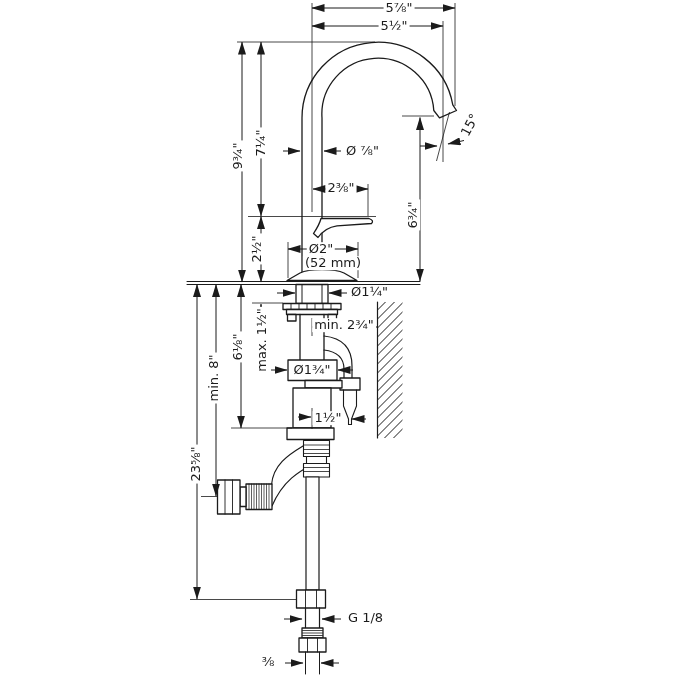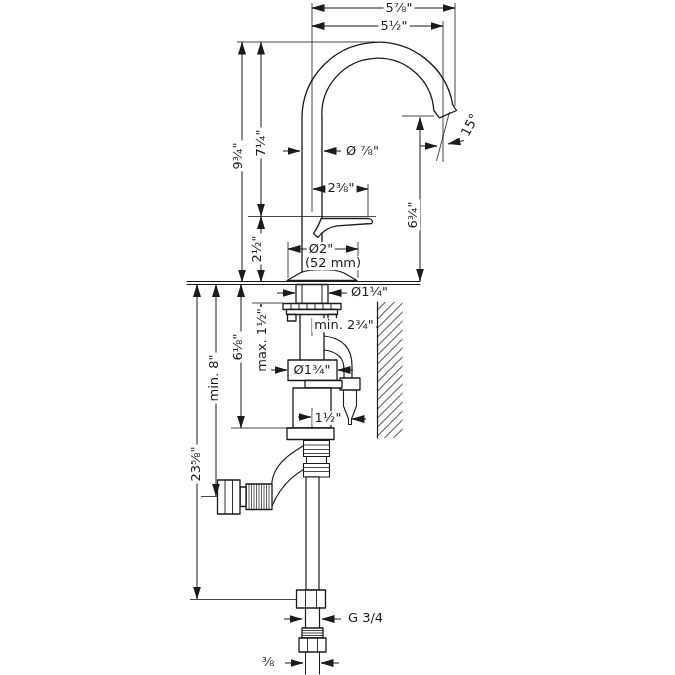--- a/index.html
+++ b/index.html
@@ -141,16 +141,16 @@
 <div class="lbl tilt" style="left:470px;top:125px;">15°</div>
 <div class="lbl rot" style="left:413px;top:215px;">6¾"</div>
 <div class="lbl la" style="left:349px;top:292px;">Ø1¼"</div>
 <div class="lbl" style="left:344px;top:325px;">min. 2¾"</div>
 <div class="lbl rot" style="left:262px;top:340px;">max. 1½"</div>
 <div class="lbl rot" style="left:238px;top:347px;">6⅛"</div>
 <div class="lbl rot" style="left:214px;top:378px;">min. 8"</div>
 <div class="lbl" style="left:312px;top:370px;">Ø1¾"</div>
 <div class="lbl" style="left:328px;top:418px;">1½"</div>
 <div class="lbl rot" style="left:196px;top:464px;">23⅝"</div>
-<div class="lbl la" style="left:346px;top:618px;">G 3/4</div>
+<div class="lbl la" style="left:346px;top:618px;">G 1/8</div>
 <div class="lbl" style="left:268px;top:662px;">⅜</div>
 
 </div>
 
 </body></html>

